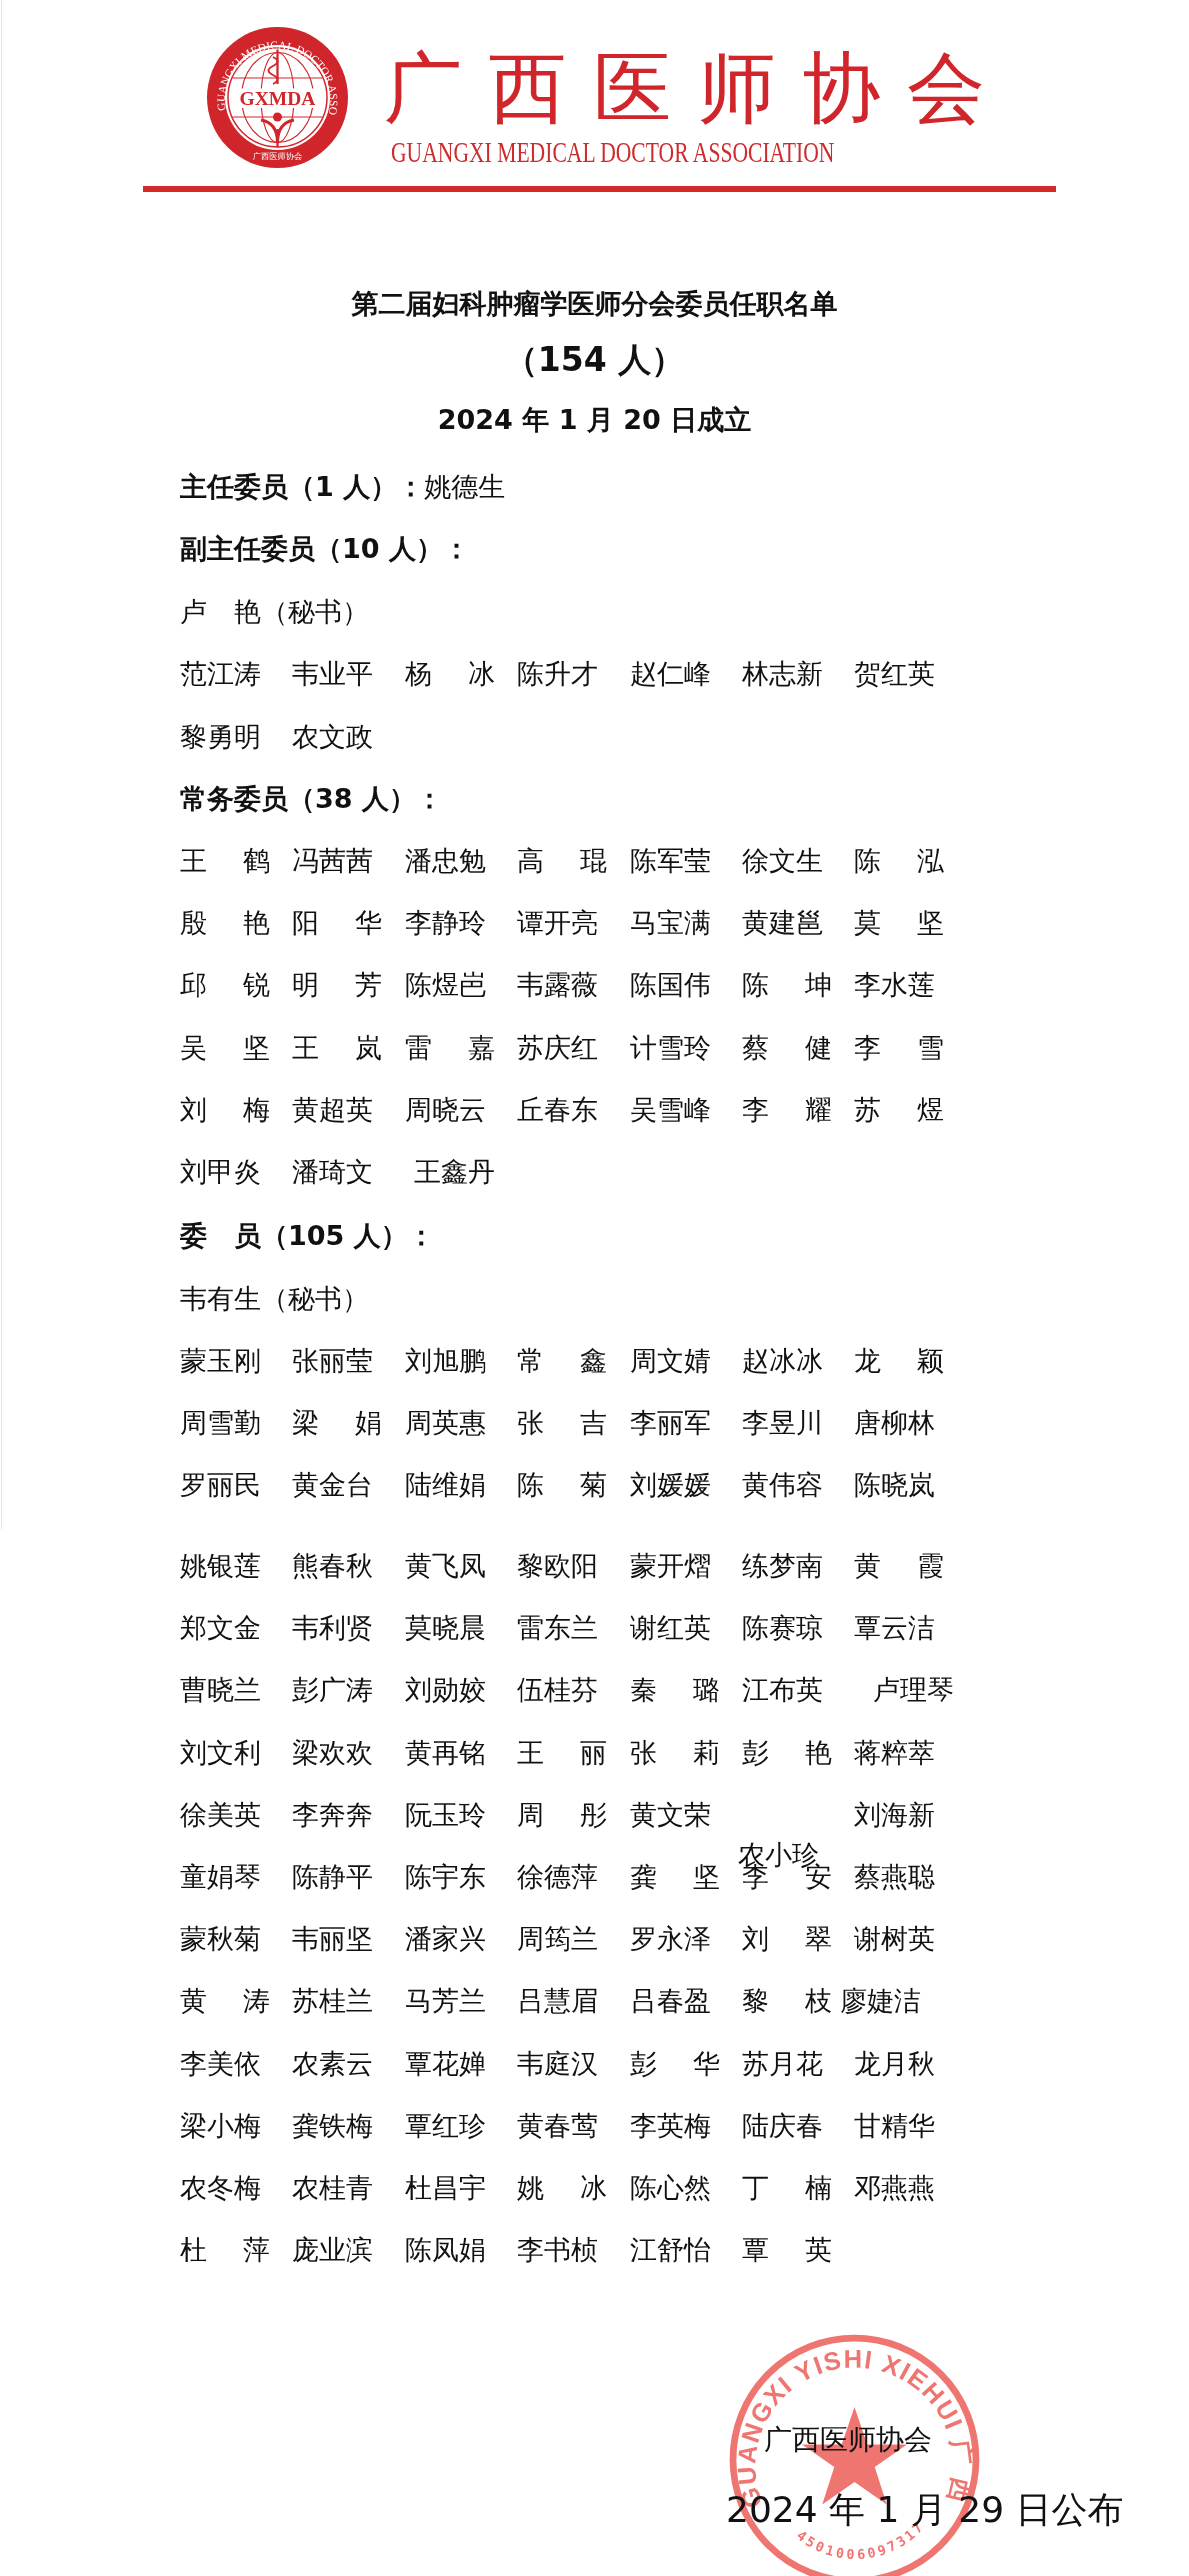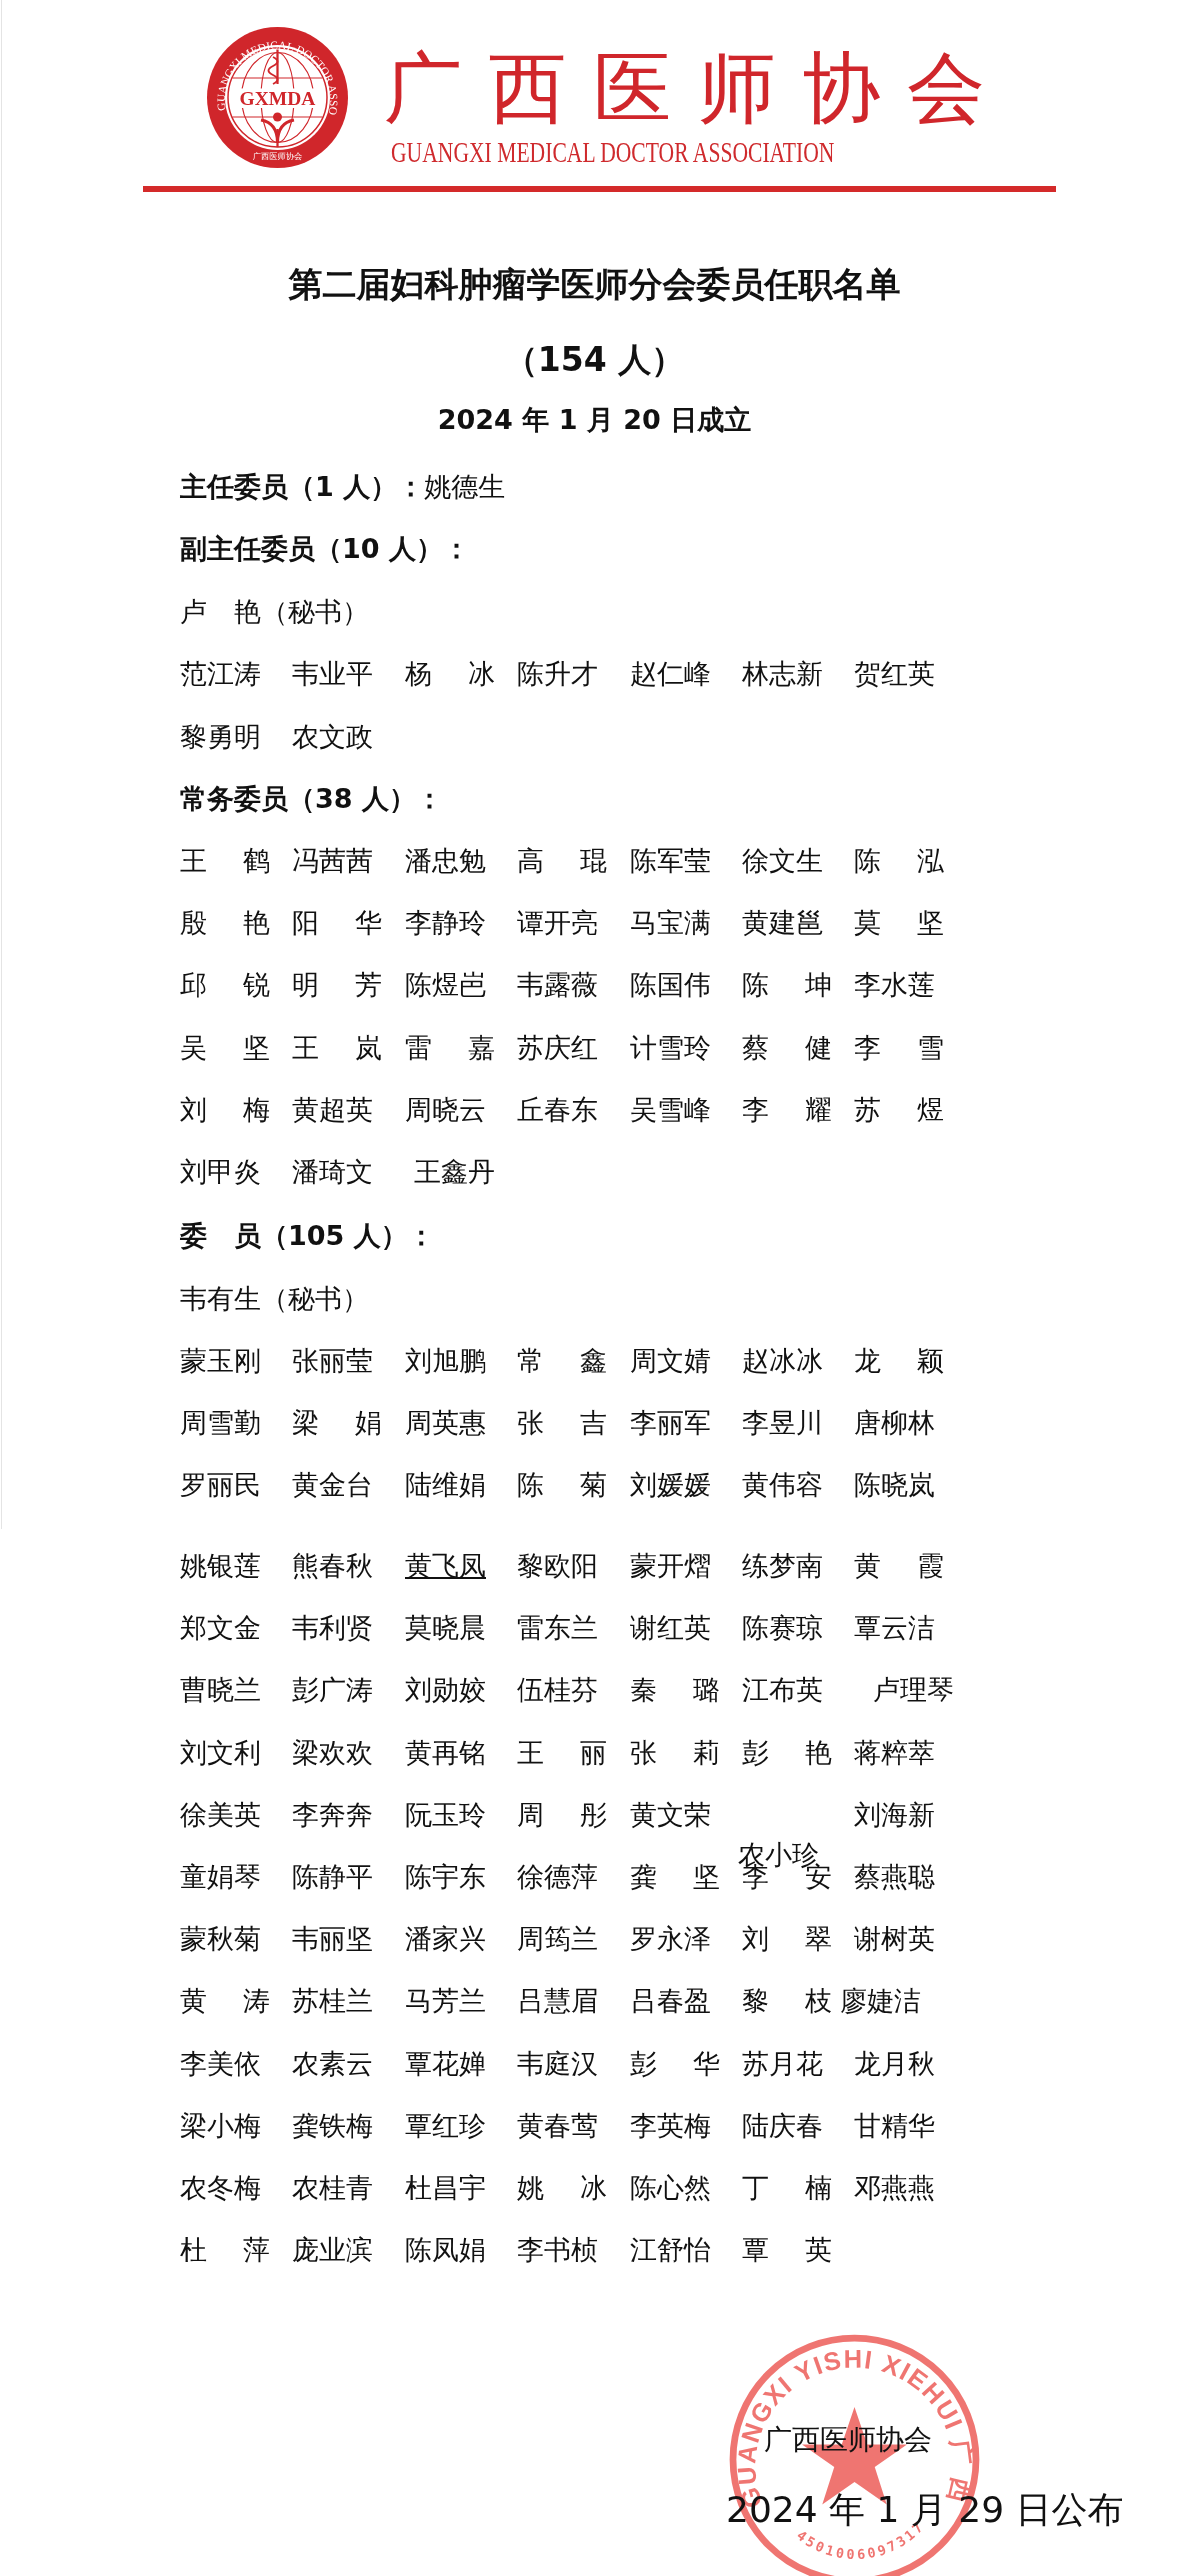--- a/index.html
+++ b/index.html
@@ -15,21 +15,21 @@
             color:#d0262b; line-height:1; letter-spacing:0; }
   .org-cn span { display:block; width:84px; text-align:center; }
   .org-en { position:absolute; left:391px; top:135px; width:598px; height:33px;
             font-family:"Liberation Serif","DejaVu Serif",serif; font-size:30px;
             color:#cf2a2d; line-height:33px; white-space:nowrap;
             transform-origin:left center; transform:scaleX(0.72); }
   .rule { position:absolute; left:143px; top:186px; width:913px; height:6px; background:#d42a2a; }
 
   
   .title { position:absolute; left:0; width:1189px; text-align:center; font-weight:bold; color:#111; }
-  .t1 { top:262px; font-size:34px; line-height:45px; }
+  .t1 { top:281px; font-size:27px; line-height:45px; }
   .t2 { top:339px; font-size:33px; line-height:42px; }
   .t3 { top:402px; font-size:27px; line-height:36px; }
 
   
   .row { position:absolute; left:180px; height:36px; line-height:36px; font-size:27px;
          white-space:nowrap; }
   .row.head { font-weight:bold; }
   .cell { position:absolute; top:0; width:90px; display:inline-block; }
   .cell.spread { display:flex; justify-content:space-between; }
 
@@ -244,21 +244,21 @@
         <span>陈</span>
         <span>菊</span>
       </span>
       <span class="cell" style="left: 450px;">刘媛媛</span>
       <span class="cell" style="left: 562px;">黄伟容</span>
       <span class="cell" style="left: 674px;">陈晓岚</span>
     </div>
     <div class="row" style="top: 1548px;">
       <span class="cell" style="left: 0px;">姚银莲</span>
       <span class="cell" style="left: 112px;">熊春秋</span>
-      <span class="cell" style="left: 225px; text-decoration: underline;">黄飞凤</span>
+      <span class="cell" style="left: 225px;">黄飞凤</span>
       <span class="cell" style="left: 337px;">黎欧阳</span>
       <span class="cell" style="left: 450px;">蒙开熠</span>
       <span class="cell" style="left: 562px;">练梦南</span>
       <span class="cell spread" style="left: 674px;">
         <span>黄</span>
         <span>霞</span>
       </span>
     </div>
     <div class="row" style="top: 1610px;">
       <span class="cell" style="left: 0px;">郑文金</span>

